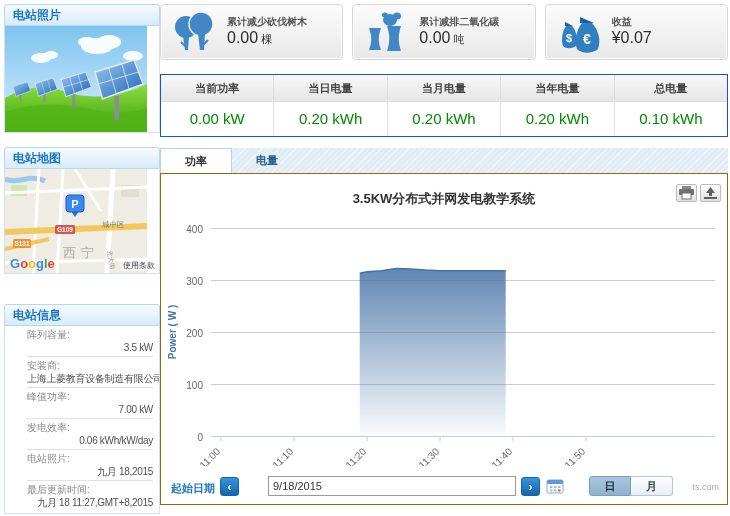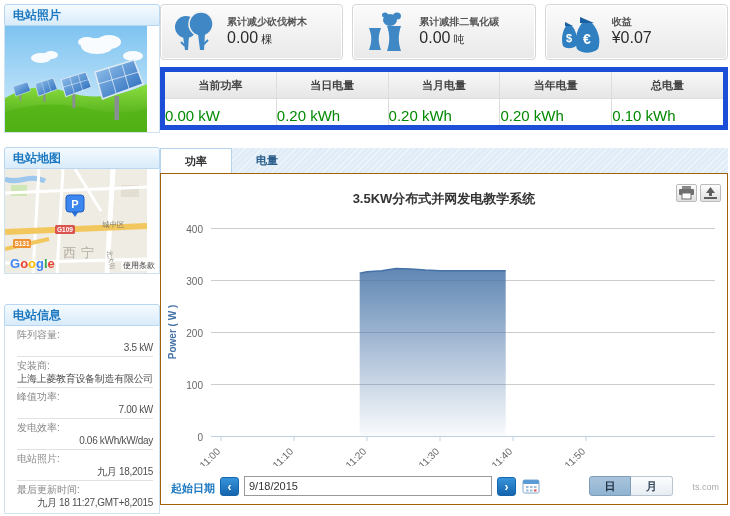--- a/index.html
+++ b/index.html
@@ -11,61 +11,61 @@
     color:#1a77c0;background:linear-gradient(#f5fbff,#d8ebfa);
     border:1px solid #b9d7f0;border-radius:3px 3px 0 0;}
   .panel-body{border:1px solid #cfe2f2;border-top:none;background:#fff;position:relative;overflow:hidden;}
   .photo-body{height:106px;}
   .map-body{height:104px;cursor:grab;}
   .photo-panel{margin-bottom:14px;}
   .map-panel{margin-bottom:30px;}
   .map-overlay{position:absolute;left:0;top:0;right:0;bottom:0;}
   .google-logo{position:absolute;left:5px;bottom:2px;font-size:13px;font-weight:bold;letter-spacing:0;}
   .map-terms{position:absolute;right:2px;bottom:2px;font-size:8px;color:#3a3a3a;background:rgba(255,255,255,.7);padding:0 2px;}
-  .info-body{padding:0 6px 2px 12px;}
+  .info-body{padding:0 6px 2px 22px;}
   .info-row{border-bottom:1px solid #e2e2e2;padding:3px 0 2px 0;}
   .info-row:last-child{border-bottom:none;}
   .info-lbl{font-size:10px;color:#8a8a8a;line-height:12px;}
   .info-val{font-size:10px;color:#4f4f4f;line-height:13px;text-align:right;white-space:nowrap;letter-spacing:-0.3px;}
   
   .right-col{position:absolute;left:160px;top:4px;right:2px;bottom:0;}
   .eco-row{display:flex;gap:9px;height:56px;}
   .eco-card{flex:1;display:flex;align-items:center;border:1px solid #d6d6d6;border-radius:4px;
     background:linear-gradient(#fbfbfb,#e9e9e9);box-shadow:inset 0 0 0 1px #fff;padding-left:10px;}
   .eco-icon{width:46px;height:44px;flex:0 0 46px;}
   .eco-text{margin-left:10px;}
   .eco-label{font-size:10px;font-weight:bold;color:#555;line-height:13px;}
   .eco-value{font-size:16px;color:#2b2b2b;line-height:20px;}
   .eco-unit{font-size:11px;color:#2b2b2b;margin-left:3px;}
-  .stats-row{position:absolute;left:0;top:63px;right:0;height:63px;display:flex;
-    border:5px solid #1d4ed8;background:#fff;box-sizing:border-box;}
+  .stats-row{position:absolute;left:0;top:70px;right:0;height:63px;display:flex;
+    border:1px solid #1d4ed8;background:#fff;box-sizing:border-box;}
   .stat-col{flex:1;border-left:1px solid #ddd;}
   .stat-col:first-child{border-left:none;}
   .stat-h{height:26px;line-height:26px;text-align:center;font-size:11px;font-weight:bold;color:#444;
     background:linear-gradient(#f8f8f8,#e6e6e6);border-bottom:1px solid #ddd;}
-  .stat-v{height:34px;line-height:34px;font-size:15px;color:#008a00;}
+  .stat-v{height:34px;line-height:34px;text-align:center;font-size:15px;color:#008a00;}
   
   .chart-wrap{position:absolute;left:0;top:144px;right:0;bottom:11px;}
   .tabs{height:25px;display:flex;background:#e0ecf7;
     background-image:repeating-linear-gradient(135deg,rgba(255,255,255,.45) 0 1px,transparent 1px 4px);}
   .tab{min-width:70px;text-align:center;line-height:25px;font-size:11px;font-weight:bold;color:#2a5d8a;cursor:pointer;}
   .tab.active{background:#fff;border:1px solid #b7d2ea;border-bottom:none;color:#333;}
   .chart-panel{position:absolute;left:0;top:25px;right:0;bottom:0;border:1px solid #a16207;background:#fff;}
   .chart-title{position:absolute;left:0;right:0;top:16px;text-align:center;font-size:13px;font-weight:bold;color:#333;}
   .chart-tools{position:absolute;right:6px;top:10px;display:flex;gap:3px;}
   .tool-btn{width:21px;height:18px;border:1px solid #bbb;border-radius:2px;
     background:linear-gradient(#fdfdfd,#e0e0e0);padding:1px;cursor:pointer;}
   #chart-svg{position:absolute;left:2px;top:40px;}
   .chart-footer{position:absolute;left:0;right:0;bottom:0;height:34px;}
   .foot-left{position:absolute;left:10px;bottom:8px;display:flex;align-items:flex-end;gap:5px;}
   .date-label{font-size:11px;font-weight:bold;color:#1a77c0;}
   .nav-btn{width:19px;height:19px;border:1px solid #1565ad;border-radius:3px;color:#fff;
     background:linear-gradient(#3794dc,#1565ad);font-size:12px;font-weight:bold;line-height:16px;text-align:center;cursor:pointer;padding:0;}
   .date-input{width:238px;height:16px;border:1px solid #999;font-size:11px;color:#333;padding:1px 4px;
-    font-family:"Liberation Sans","DejaVu Sans",sans-serif;}
+    font-family:"Liberation Sans","DejaVu Sans",sans-serif;margin-left:24px;}
   .cal-btn{width:20px;height:18px;border:none;background:transparent;padding:0;cursor:pointer;}
   .range-toggle{position:absolute;right:54px;bottom:8px;display:flex;}
   .rng-btn{width:42px;height:20px;font-size:11px;font-weight:bold;cursor:pointer;padding:0;
     font-family:"Liberation Sans","DejaVu Sans",sans-serif;}
   .rng-btn.day{background:linear-gradient(#a9c4dc,#8fb3d2);border:1px solid #7d9cb8;border-radius:3px 0 0 3px;color:#1d2e3f;}
   .rng-btn.month{background:linear-gradient(#fcfdfe,#e7edf3);border:1px solid #b8c6d2;border-left:none;border-radius:0 3px 3px 0;color:#33475c;}
   .watermark{position:absolute;right:8px;bottom:12px;font-size:9px;color:#aaa;margin-top:40px;}
 </style>
 </head>
 <body>

